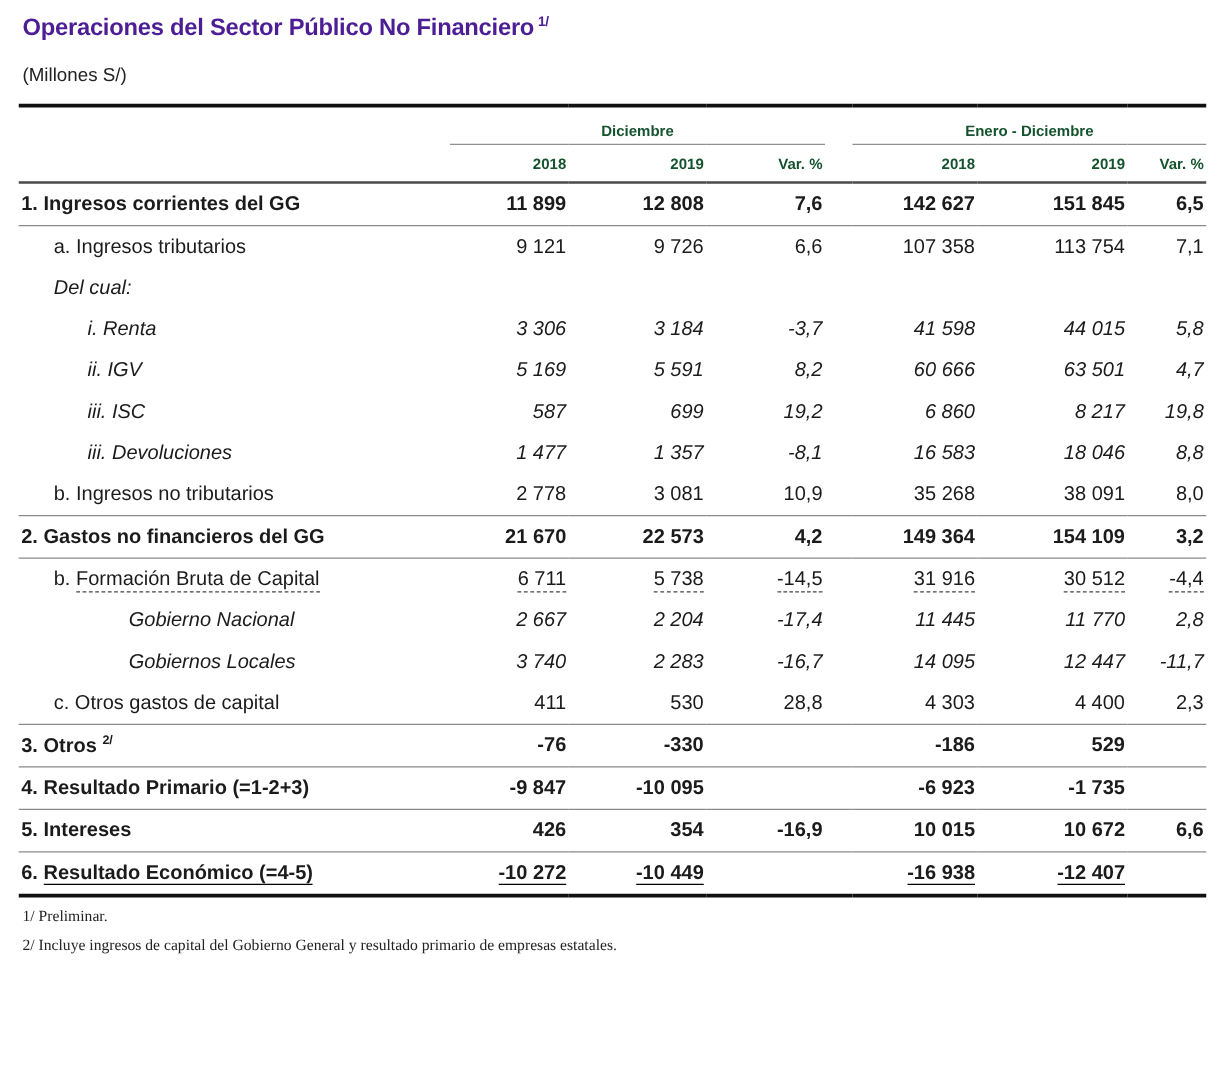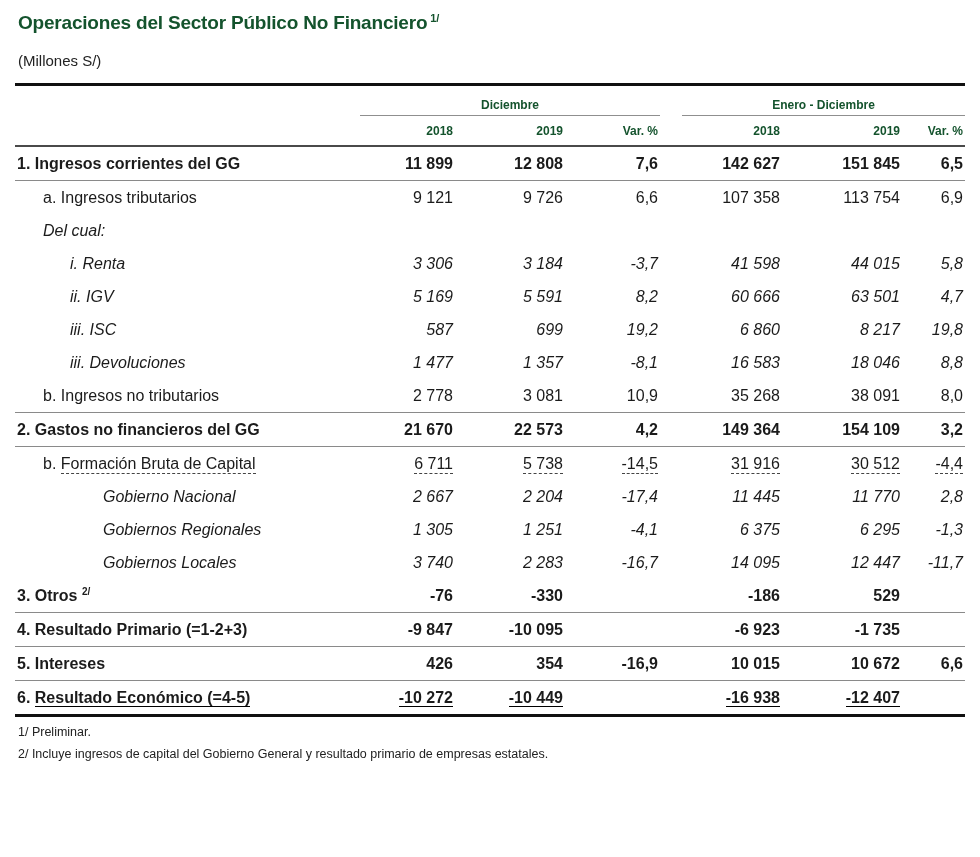--- a/index.html
+++ b/index.html
@@ -1,18 +1,18 @@
 <!DOCTYPE html>
 <html><head>
 <meta charset="utf-8">
 <style>
   html,body{margin:0;padding:0;background:#ffffff;}
   body{font-family:"Liberation Sans","DejaVu Sans",sans-serif;color:#1b1b1b;width:980px;}
   .page{padding:8px 15px 10px 15px;}
-  .title{font-size:19px;font-weight:bold;letter-spacing:-0.2px;margin:4px 0 0 3px;color:#14532d;}
+  .title{font-size:19px;font-weight:bold;letter-spacing:-0.2px;margin:4px 0 0 3px;color:#4c1d95;}
   .title sup{font-size:11px;font-weight:bold;margin-left:3px;}
   .subtitle{font-size:15px;margin:18px 0 14px 3px;color:#222;}
   table{border-collapse:collapse;table-layout:fixed;width:950px;
         border-top:3px solid #101010;border-bottom:3px solid #101010;}
   col.c-lbl{width:345px;} col.c-d18{width:95px;} col.c-d19{width:110px;}
   col.c-dv{width:95px;} col.c-gap{width:22px;} col.c-e18{width:100px;}
   col.c-e19{width:120px;} col.c-ev{width:63px;}
   thead th{font-size:12px;font-weight:bold;padding:0;color:#14532d;}
   th.grp{text-align:center;border-bottom:1px solid #8f8f8f;height:26px;vertical-align:bottom;padding-bottom:3px;}
   tr.years th{height:29px;text-align:right;vertical-align:middle;border-bottom:2px solid #4a4a4a;padding-right:2px;}
@@ -24,21 +24,21 @@
   tr.lvl1 td.lbl{padding-left:28px;}
   tr.lvl2 td.lbl{padding-left:55px;}
   tr.lvl3 td.lbl{padding-left:88px;}
   tr.bold td{font-weight:bold;}
   tr.italic td{font-style:italic;}
   tr.sep td{border-bottom:1.5px solid #8a8a8a;}
   .u-dotted{border-bottom:1.5px dashed #444;padding-bottom:1px;margin-top:40px;}
   .u-solid{border-bottom:1.6px solid #000;padding-bottom:0px;}
   sup.fref{font-size:10px;font-weight:bold;}
   .footnotes{margin:6px 0 0 3px;font-size:12.5px;color:#222;}
-  .footnotes div{margin-top:8px;}
+  .footnotes div{margin-top:8px;font-family:Liberation Serif, serif;}
 </style>
 </head>
 <body>
 
 <div class="page">
   <div class="title"><span>Operaciones del Sector Público No Financiero</span><sup>1/</sup></div>
   <div class="subtitle">(Millones S/)</div>
 
   <table>
     <colgroup>
@@ -81,21 +81,21 @@
           <td class="num">6,5</td>
         </tr>
         <tr class="lvl1">
           <td class="lbl">a. Ingresos tributarios</td>
           <td class="num">9 121</td>
           <td class="num">9 726</td>
           <td class="num">6,6</td>
           <td class="gap"></td>
           <td class="num">107 358</td>
           <td class="num">113 754</td>
-          <td class="num">6,9</td>
+          <td class="num">7,1</td>
         </tr>
         <tr class="lvl1 italic">
           <td class="lbl">Del cual:</td>
           <td class="num"></td>
           <td class="num"></td>
           <td class="num"></td>
           <td class="gap"></td>
           <td class="num"></td>
           <td class="num"></td>
           <td class="num"></td>
@@ -174,38 +174,38 @@
           <td class="lbl">Gobierno Nacional</td>
           <td class="num">2 667</td>
           <td class="num">2 204</td>
           <td class="num">-17,4</td>
           <td class="gap"></td>
           <td class="num">11 445</td>
           <td class="num">11 770</td>
           <td class="num">2,8</td>
         </tr>
         <tr class="lvl3 italic">
-          <td class="lbl">Gobiernos Regionales</td>
-          <td class="num">1 305</td>
-          <td class="num">1 251</td>
-          <td class="num">-4,1</td>
-          <td class="gap"></td>
-          <td class="num">6 375</td>
-          <td class="num">6 295</td>
-          <td class="num">-1,3</td>
-        </tr>
-        <tr class="lvl3 italic">
           <td class="lbl">Gobiernos Locales</td>
           <td class="num">3 740</td>
           <td class="num">2 283</td>
           <td class="num">-16,7</td>
           <td class="gap"></td>
           <td class="num">14 095</td>
           <td class="num">12 447</td>
           <td class="num">-11,7</td>
+        </tr>
+        <tr class="lvl1 sep">
+          <td class="lbl">c. Otros gastos de capital</td>
+          <td class="num">411</td>
+          <td class="num">530</td>
+          <td class="num">28,8</td>
+          <td class="gap"></td>
+          <td class="num">4 303</td>
+          <td class="num">4 400</td>
+          <td class="num">2,3</td>
         </tr>
         <tr class="lvl0 bold sep">
           <td class="lbl">3. Otros <sup class="fref">2/</sup></td>
           <td class="num">-76</td>
           <td class="num">-330</td>
           <td class="num"></td>
           <td class="gap"></td>
           <td class="num">-186</td>
           <td class="num">529</td>
           <td class="num"></td>

